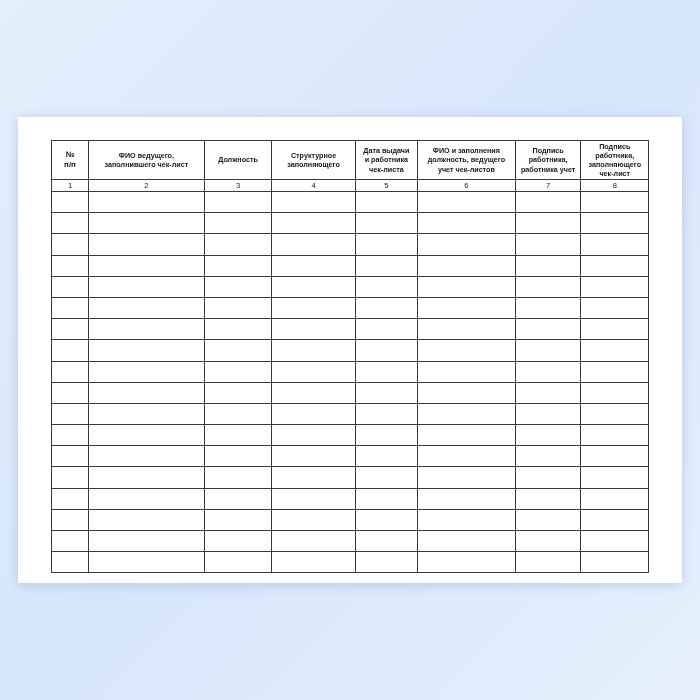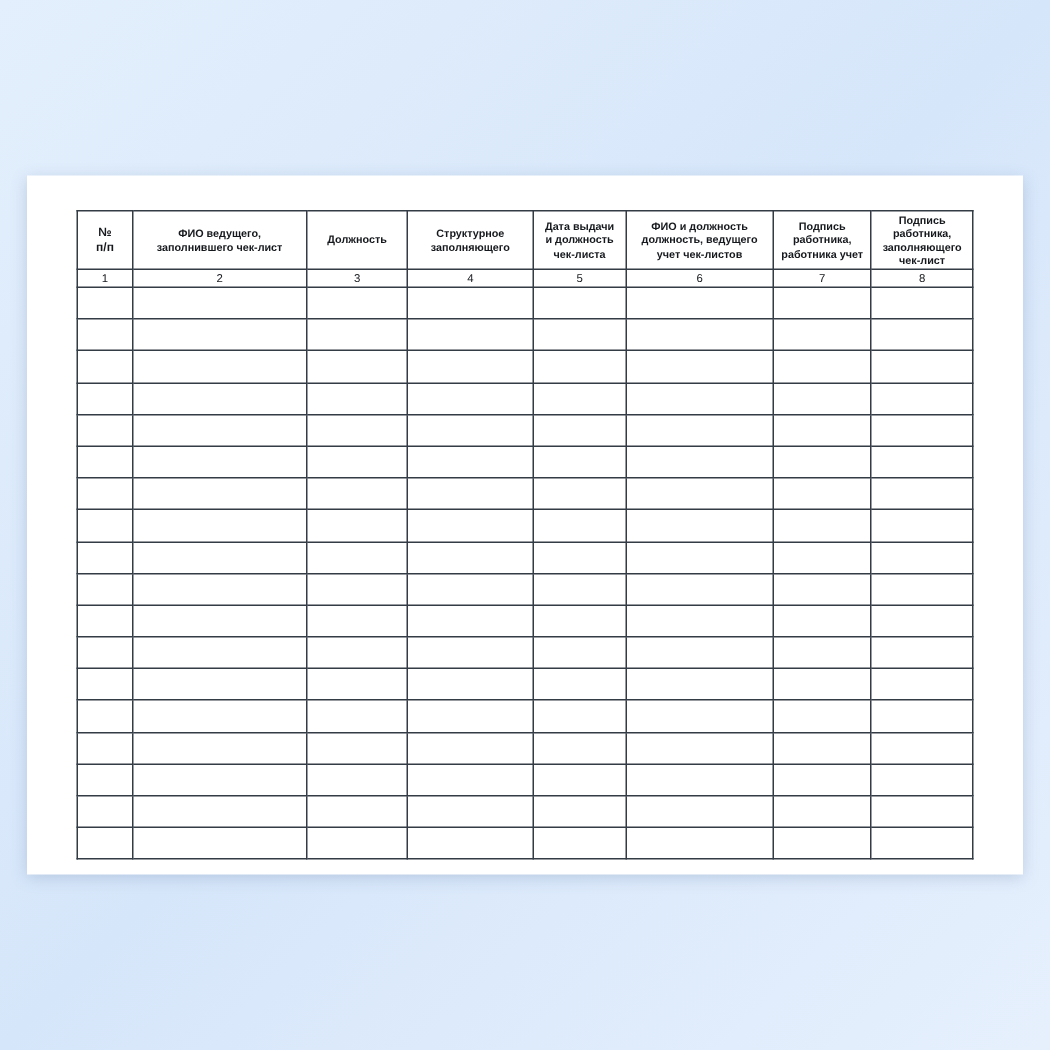--- a/index.html
+++ b/index.html
@@ -106,25 +106,25 @@
             </th>
             <th>
               <div>Должность</div>
             </th>
             <th>
               <div>Структурное</div>
               <div>заполняющего</div>
             </th>
             <th>
               <div>Дата выдачи</div>
-              <div>и должность</div>
+              <div>и работника</div>
               <div>чек-листа</div>
             </th>
             <th>
-              <div>ФИО и должность</div>
+              <div>ФИО и заполнения</div>
               <div>должность, ведущего</div>
               <div>учет чек-листов</div>
             </th>
             <th>
               <div>Подпись</div>
               <div>работника,</div>
               <div>работника учет</div>
             </th>
             <th>
               <div>Подпись</div>

